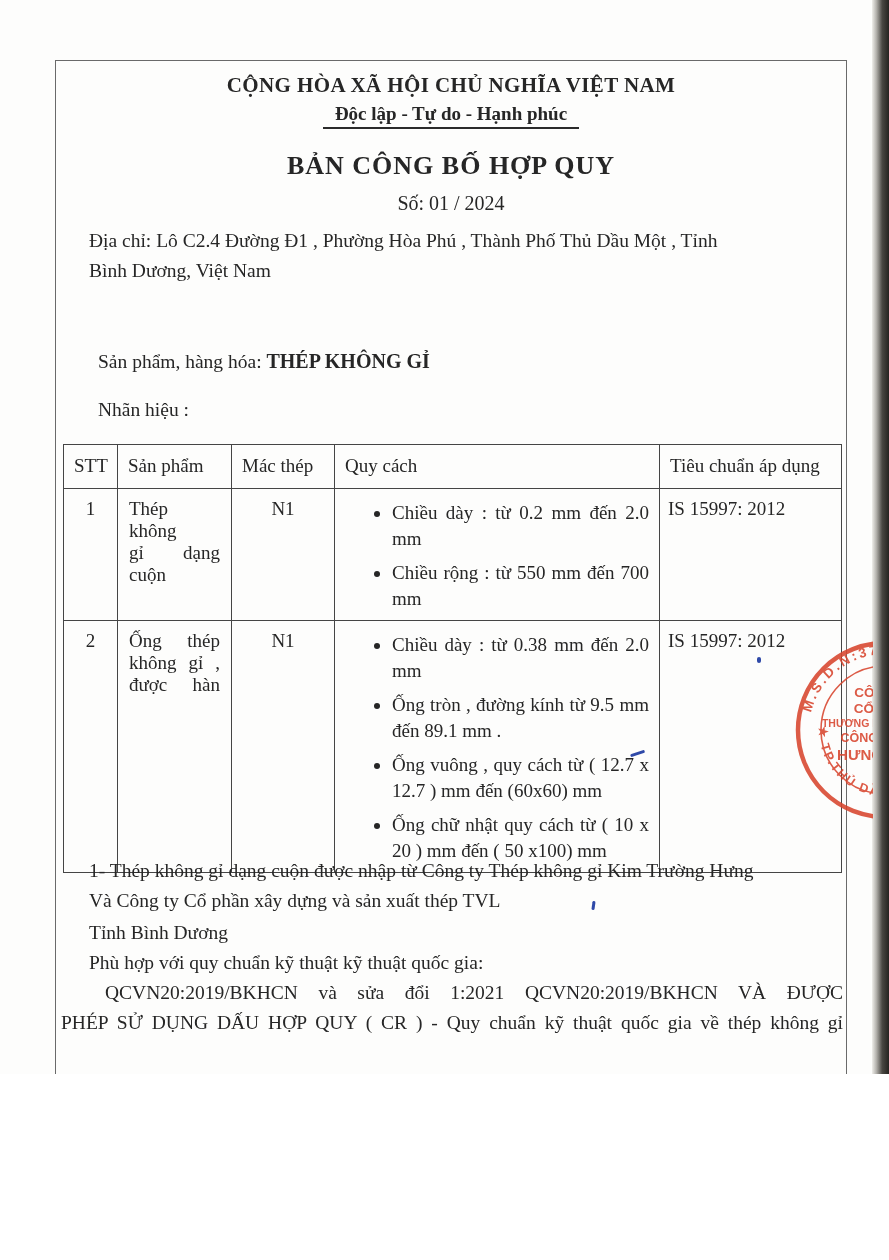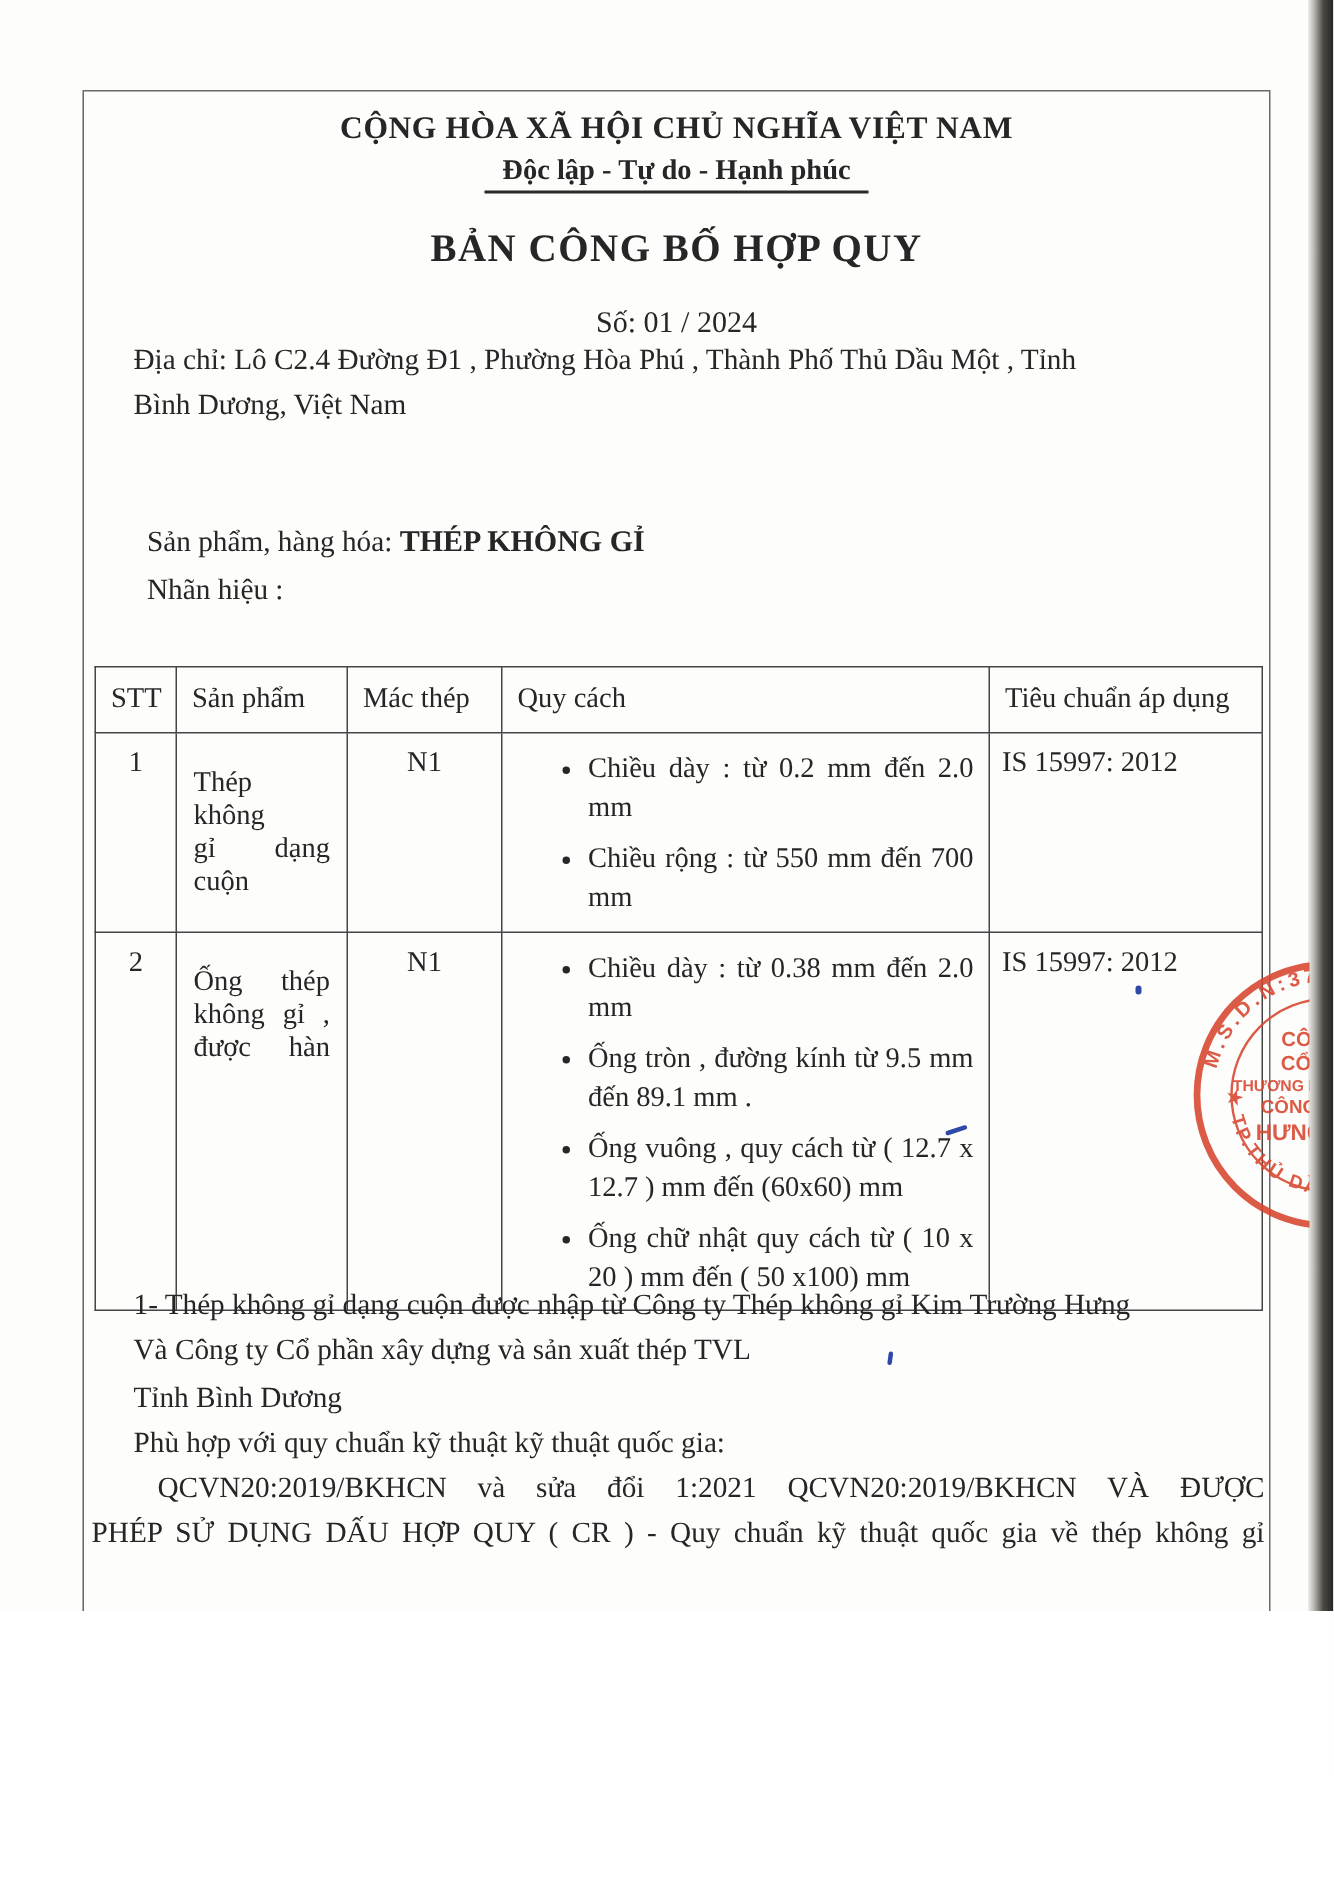--- a/index.html
+++ b/index.html
@@ -15,40 +15,40 @@
 
   
   .frame { position:absolute; left:55px; top:60px; width:792px; height:1100px;
     border:1.5px solid #6a6a6a; box-shadow:0 2px 0 rgba(110,110,110,.35); color:#262626; }
 
   .center { position:absolute; left:0; width:100%; text-align:center; }
   .republic { top:12px; font-size:21px; font-weight:bold; letter-spacing:.4px; }
   .motto-wrap { top:42px; }
   .motto { display:inline-block; font-size:19px; font-weight:bold; padding:0 12px 2px 12px; border-bottom:2.2px solid #2b2b2b; }
   .doc-title { top:90px; font-size:26px; font-weight:bold; letter-spacing:1px; }
-  .doc-number { top:131px; font-size:20px;margin-top:12px; }
+  .doc-number { top:131px; font-size:20px; }
 
   .org { position:absolute; left:33px; top:165px; width:748px; font-size:19.5px; line-height:30px; }
   .org .addr { white-space:pre-line; }
   .org .phone { margin-top:5px; }
 
   .product { position:absolute; left:42px; top:285px; width:740px; font-size:19.5px; line-height:30px; }
   .product .val { font-weight:bold; font-size:20px; }
-  .product .brand { margin-top:2px; }
+  .product .brand { margin-top:18px; }
   .product .intro { margin-top:3px; }
 
   table.doc-table { position:absolute; left:7px; top:383px; width:778px; border-collapse:collapse;
     font-size:19px; color:#262626; table-layout:fixed; }
   .doc-table th, .doc-table td { border:1.6px solid #454545; vertical-align:top; }
   .doc-table th { font-weight:normal; text-align:left; padding:10px 10px; height:44px; }
   .doc-table th.c-stt { text-align:center; }
   .col-stt{width:54px;} .col-prod{width:114px;} .col-grade{width:103px;} .col-spec{width:325px;} .col-std{width:182px;}
   .doc-table td { padding-top:9px; }
   td.cell-stt { text-align:center; }
-  td.cell-prod { padding:22px 11px; text-align:justify; text-align-last:justify; white-space:pre-line; }
+  td.cell-prod { padding:9px 11px; text-align:justify; text-align-last:justify; white-space:pre-line; }
   td.cell-grade { text-align:center; }
   td.cell-std { padding:9px 8px; }
   td.cell-spec ul { margin:2px 0 0 0; padding:0 10px 0 57px; }
   td.cell-spec li { line-height:26px; margin-bottom:8px; text-align:justify; }
   tr.row-1 td { height:95px; }
   tr.row-2 td { height:231px; }
 
   .notes { position:absolute; left:5px; top:795px; width:782px; font-size:19.5px; line-height:30px; }
   .notes p { white-space:pre-line; }
   .note-1 { margin-left:28px; margin-bottom:2px; }

